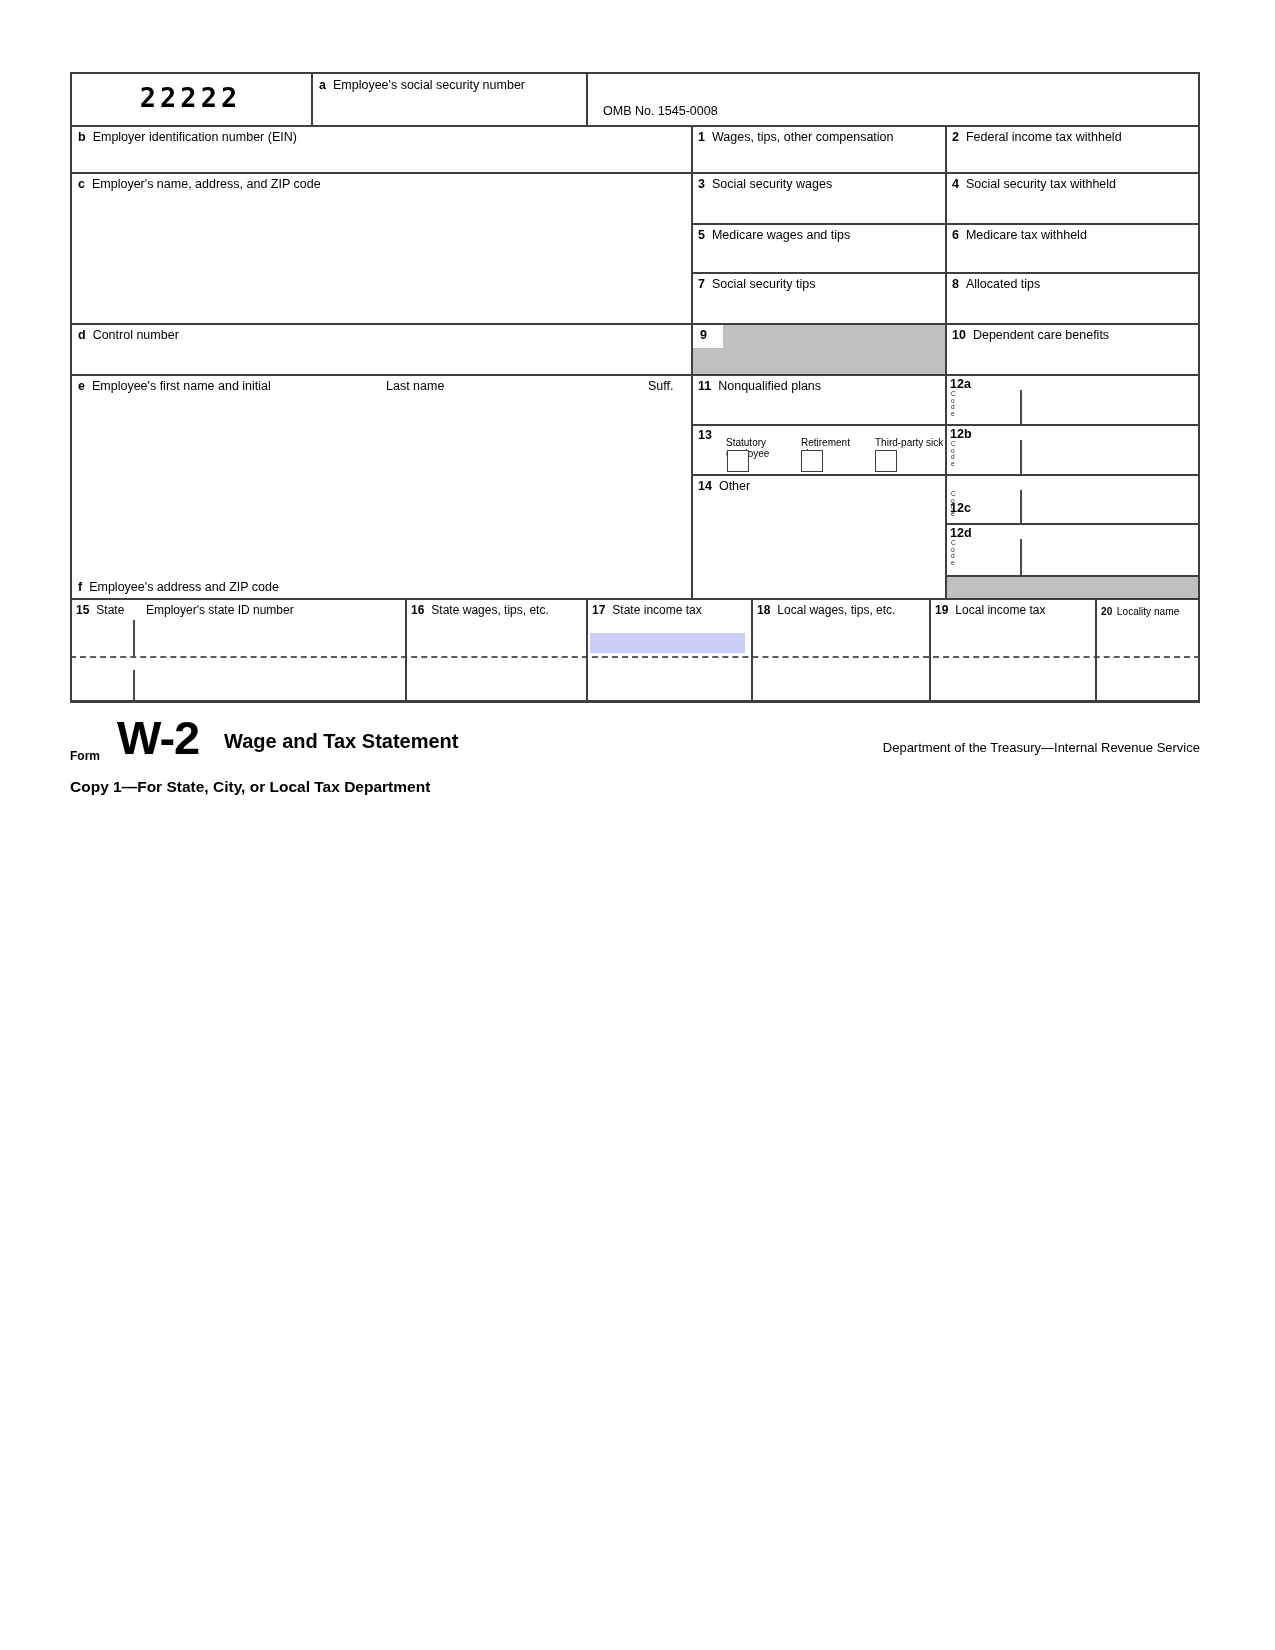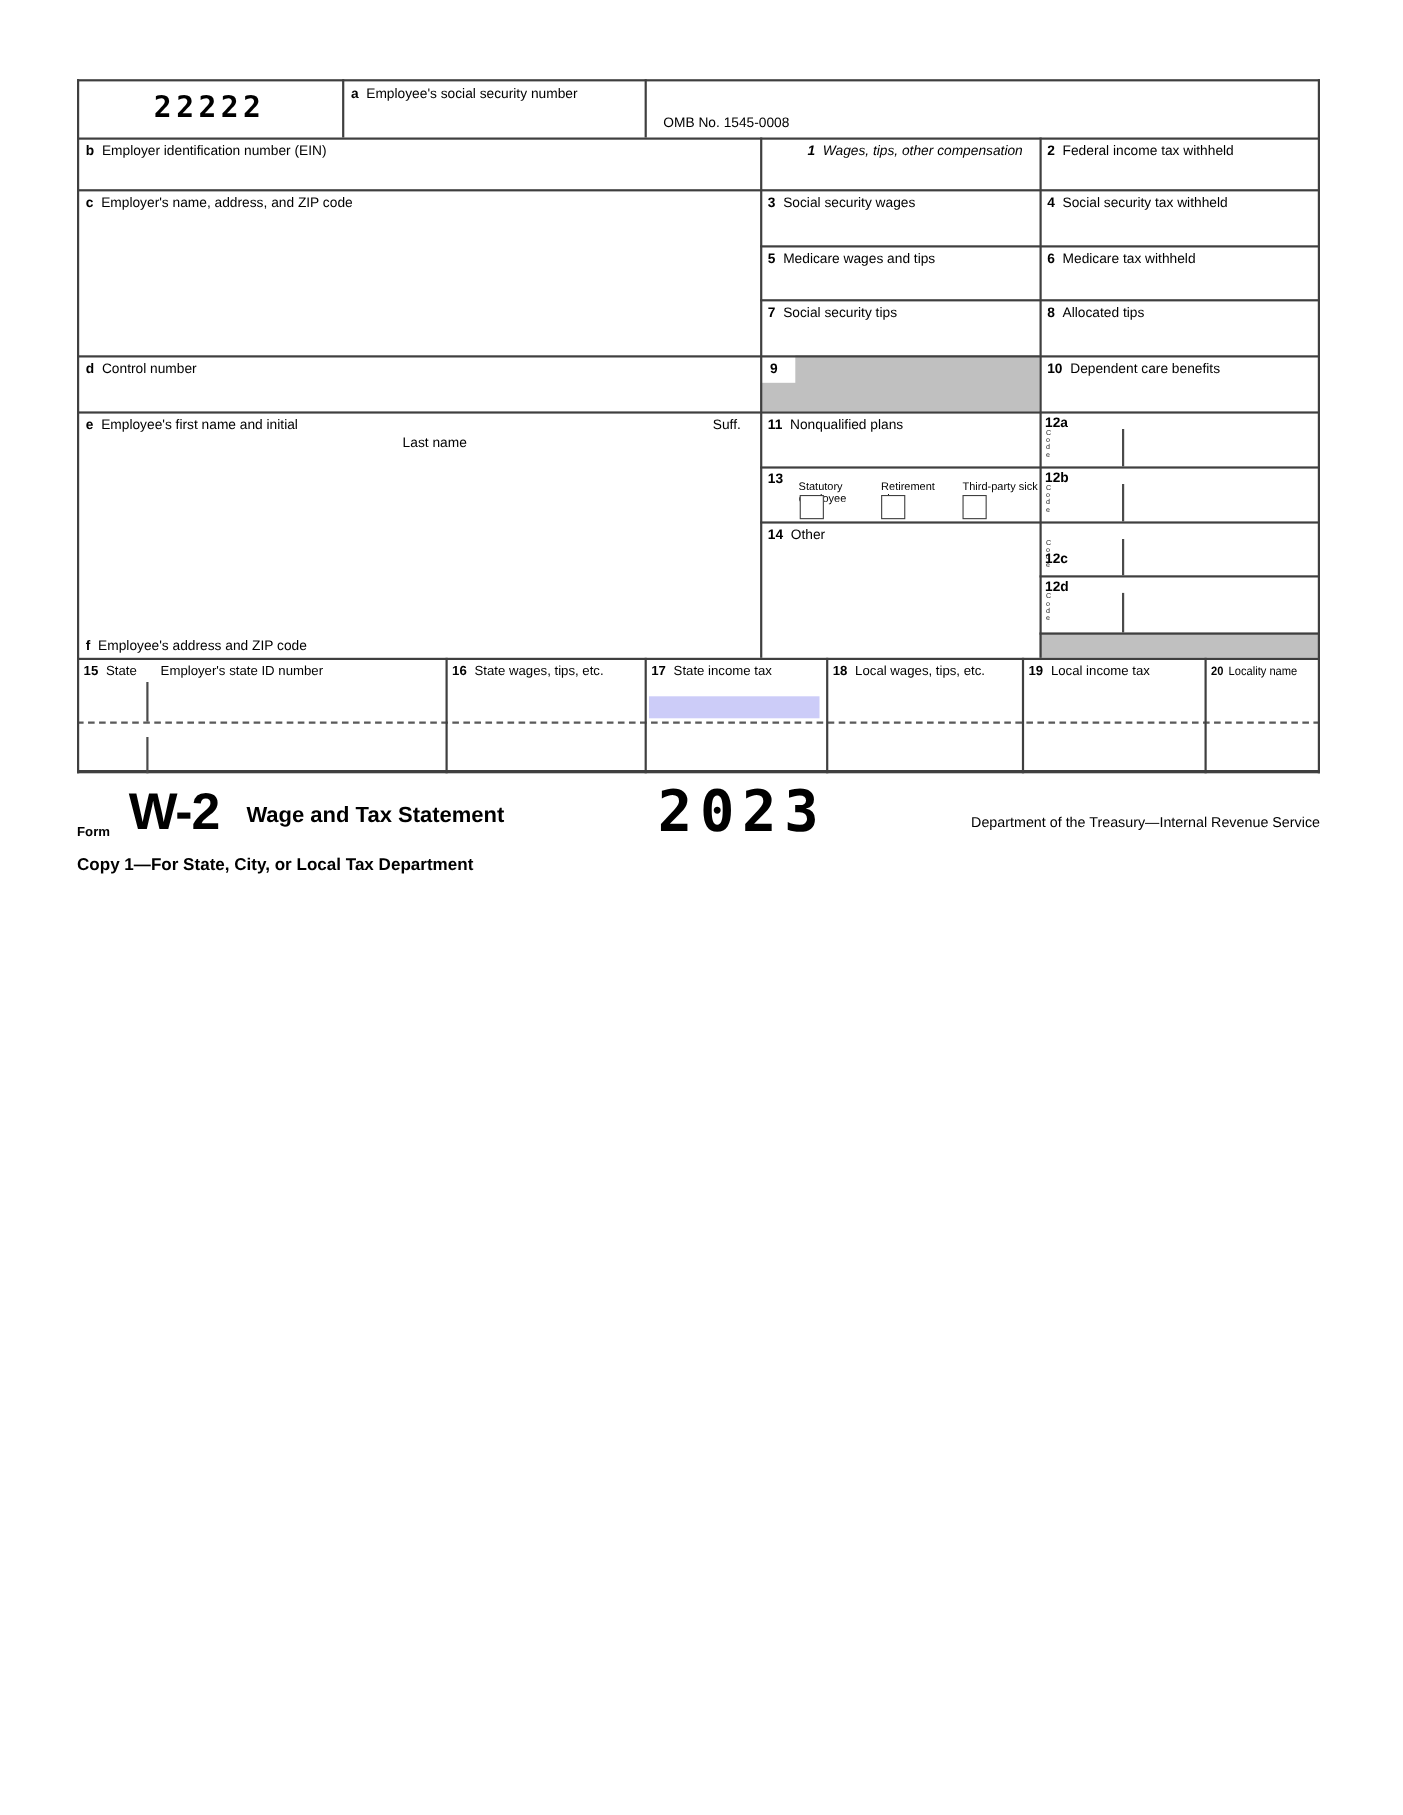--- a/index.html
+++ b/index.html
@@ -87,27 +87,27 @@
     </div>
     <div class="cell" style="left:8px;top:105px;">
       <span class="bn">c</span><span>Employer's name, address, and ZIP code</span>
     </div>
     <div class="cell" style="left:8px;top:256px;">
       <span class="bn">d</span><span>Control number</span>
     </div>
     <div class="cell" style="left:8px;top:307px;">
       <span class="bn">e</span><span>Employee's first name and initial</span>
     </div>
-    <div class="cell" style="left:296px;top:307px;margin-top:16px;">Last name</div>
+    <div class="cell" style="left:316px;top:307px;">Last name</div>
     <div class="cell" style="left:578px;top:307px;">Suff.</div>
     <div class="cell" style="left:8px;top:508px;">
       <span class="bn">f</span><span>Employee's address and ZIP code</span>
     </div>
 
-    <div class="cell" style="left:664px;top:58px;font-style:italic;">
+    <div class="cell" style="left:628px;top:58px;">
       <span class="bn">1</span><span>Wages, tips, other compensation</span>
     </div>
     <div class="cell" style="left:628px;top:105px;">
       <span class="bn">3</span><span>Social security wages</span>
     </div>
     <div class="cell" style="left:628px;top:156px;">
       <span class="bn">5</span><span>Medicare wages and tips</span>
     </div>
     <div class="cell" style="left:628px;top:205px;">
       <span class="bn">7</span><span>Social security tips</span>
@@ -183,16 +183,15 @@
       <span class="bn">19</span><span>Local income tax</span>
     </div>
     <div class="cell" style="left:1031px;top:532px;font-size:11px;">
       <span class="condense"><span class="bn" style="margin-right:5px;">20</span><span>Locality name</span></span>
     </div>
   </div>
 
   <div id="formword">Form</div>
   <div id="w2big">W-2</div>
   <div id="w2title">Wage and Tax Statement</div>
-  <div id="year2023" class="digits">2023</div>
   <div id="dept">Department of the Treasury—Internal Revenue Service</div>
   <div id="copyline">Copy 1—For State, City, or Local Tax Department</div>
 </div>
 
 </body></html>

